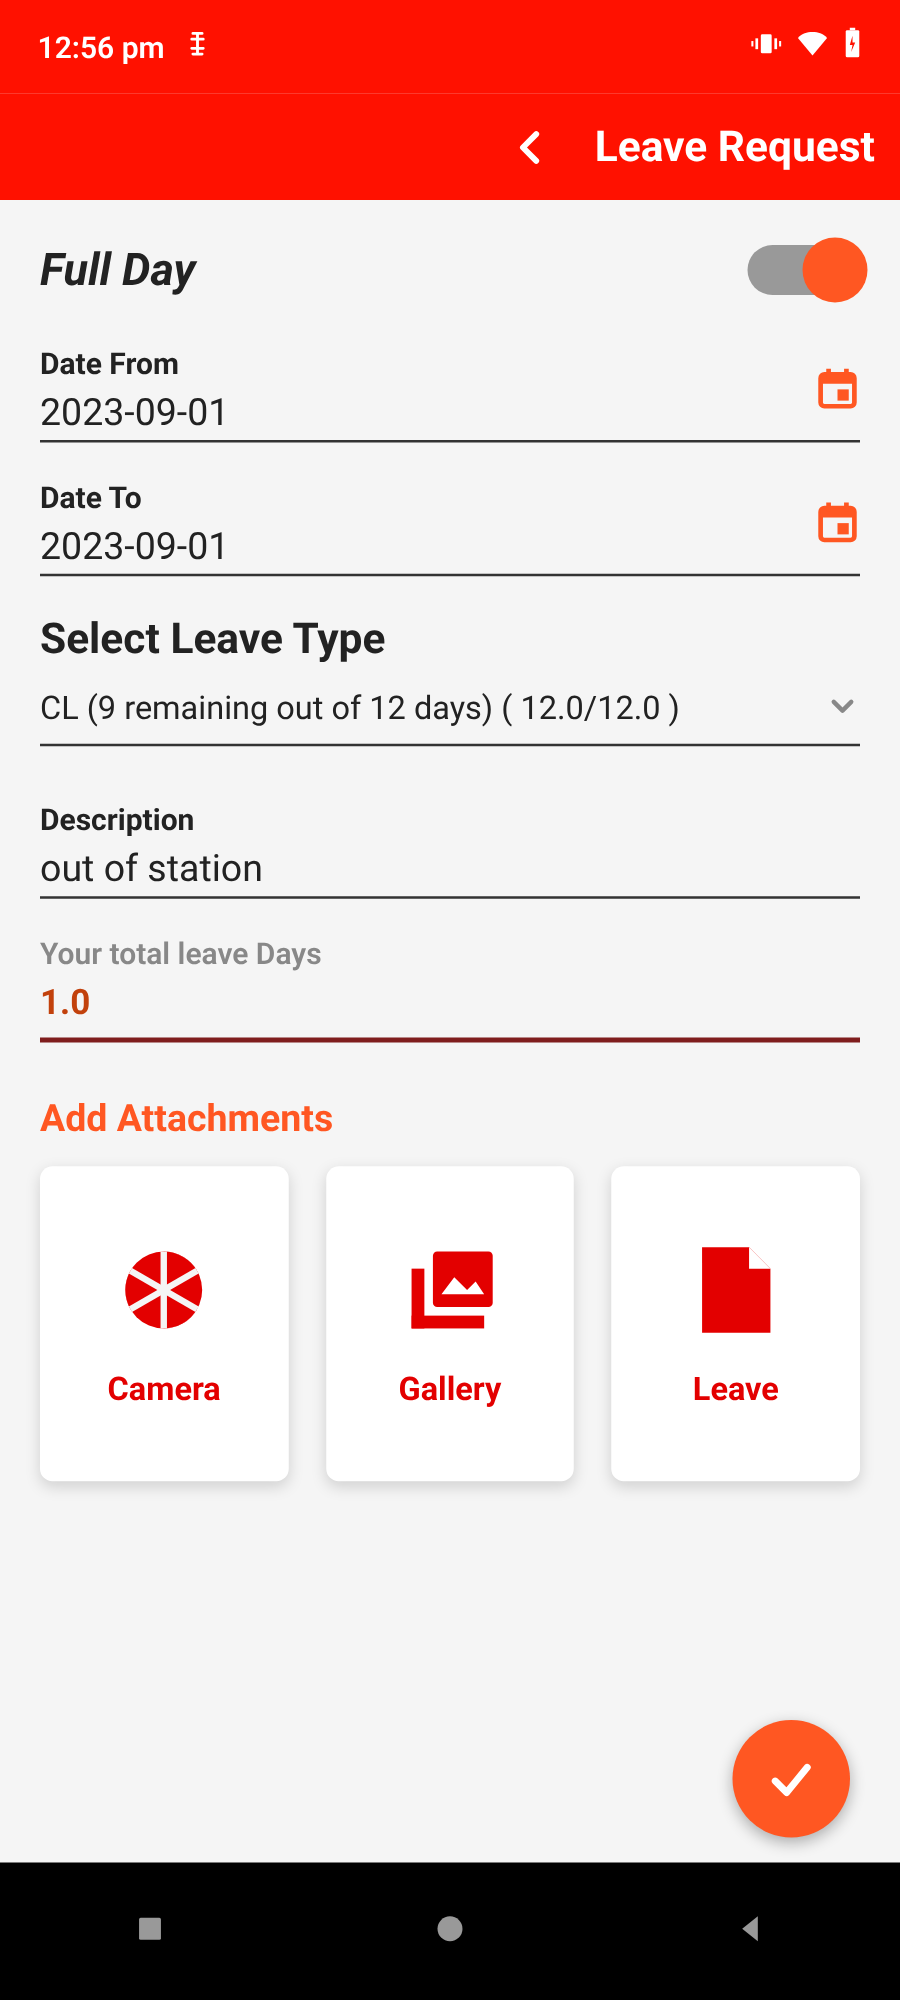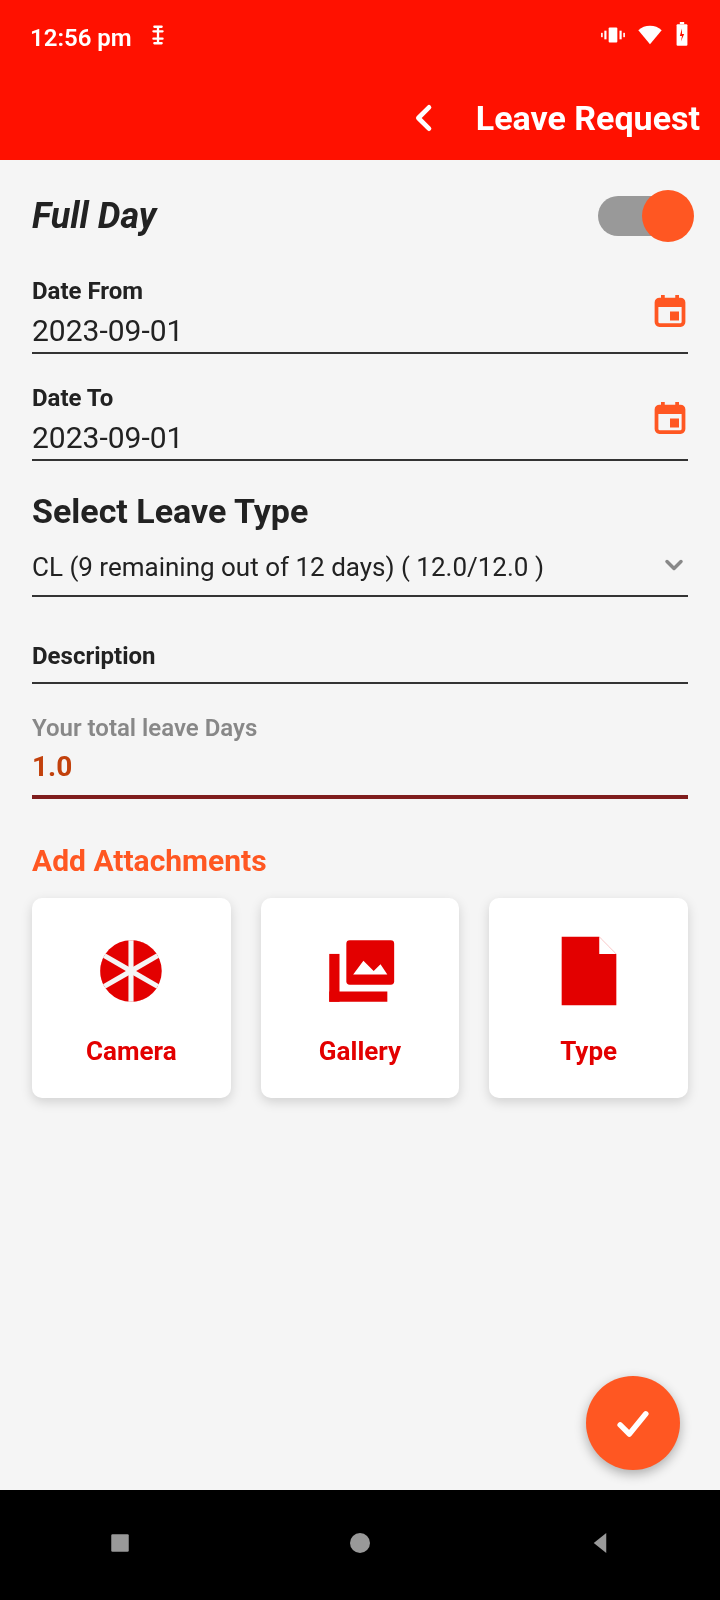--- a/index.html
+++ b/index.html
@@ -161,21 +161,21 @@
     .attachment-card {
       flex: 1;
       background: white;
       border-radius: 10px;
       padding: 30px 20px;
       display: flex;
       flex-direction: column;
       align-items: center;
       justify-content: center;
       box-shadow: 0 4px 12px rgba(0,0,0,0.15);
-      height: 200px;
+      height: 252px;
     }
     .attachment-icon {
       color: #e30000;
       margin-bottom: 20px;
     }
     .attachment-label {
       font-size: 26px;
       font-weight: 700;
       color: #e30000;
     }
@@ -296,20 +296,21 @@
     <div class="dropdown-value">CL (9 remaining out of 12 days) ( 12.0/12.0 )</div>
     <div class="chevron-icon">
       <svg width="28" height="28" viewBox="0 0 24 24" fill="none" stroke="#888" stroke-width="3">
         <path d="M6 9 L12 15 L18 9" stroke-linecap="round" stroke-linejoin="round"></path>
       </svg>
     </div>
   </div>
 
   <div class="field-group">
     <div class="field-label">Description</div>
+    <div class="field-value">out of station</div>
   </div>
 
   <div class="total-days-group">
     <div class="total-days-label">Your total leave Days</div>
     <div class="total-days-value">1.0</div>
   </div>
 
   <div class="attachments-title">Add Attachments</div>
 
   <div class="attachment-row">
@@ -353,21 +354,21 @@
       <div class="attachment-label">Gallery</div>
     </div>
 
     <div class="attachment-card">
       <div class="attachment-icon">
         <svg width="72" height="82" viewBox="0 0 20 24" fill="#e30000">
           <path d="M2 2 L13 2 L18 7 L18 22 L2 22 Z"></path>
           <path d="M13 2 L13 7 L18 7 Z" fill="white"></path>
         </svg>
       </div>
-      <div class="attachment-label">Type</div>
+      <div class="attachment-label">Leave</div>
     </div>
   </div>
 </div>
 
 <div class="fab">
   <svg width="44" height="44" viewBox="0 0 24 24" fill="none" stroke="white" stroke-width="3">
     <path d="M5 13 L10 18 L19 7" stroke-linecap="round" stroke-linejoin="round"></path>
   </svg>
 </div>
 

